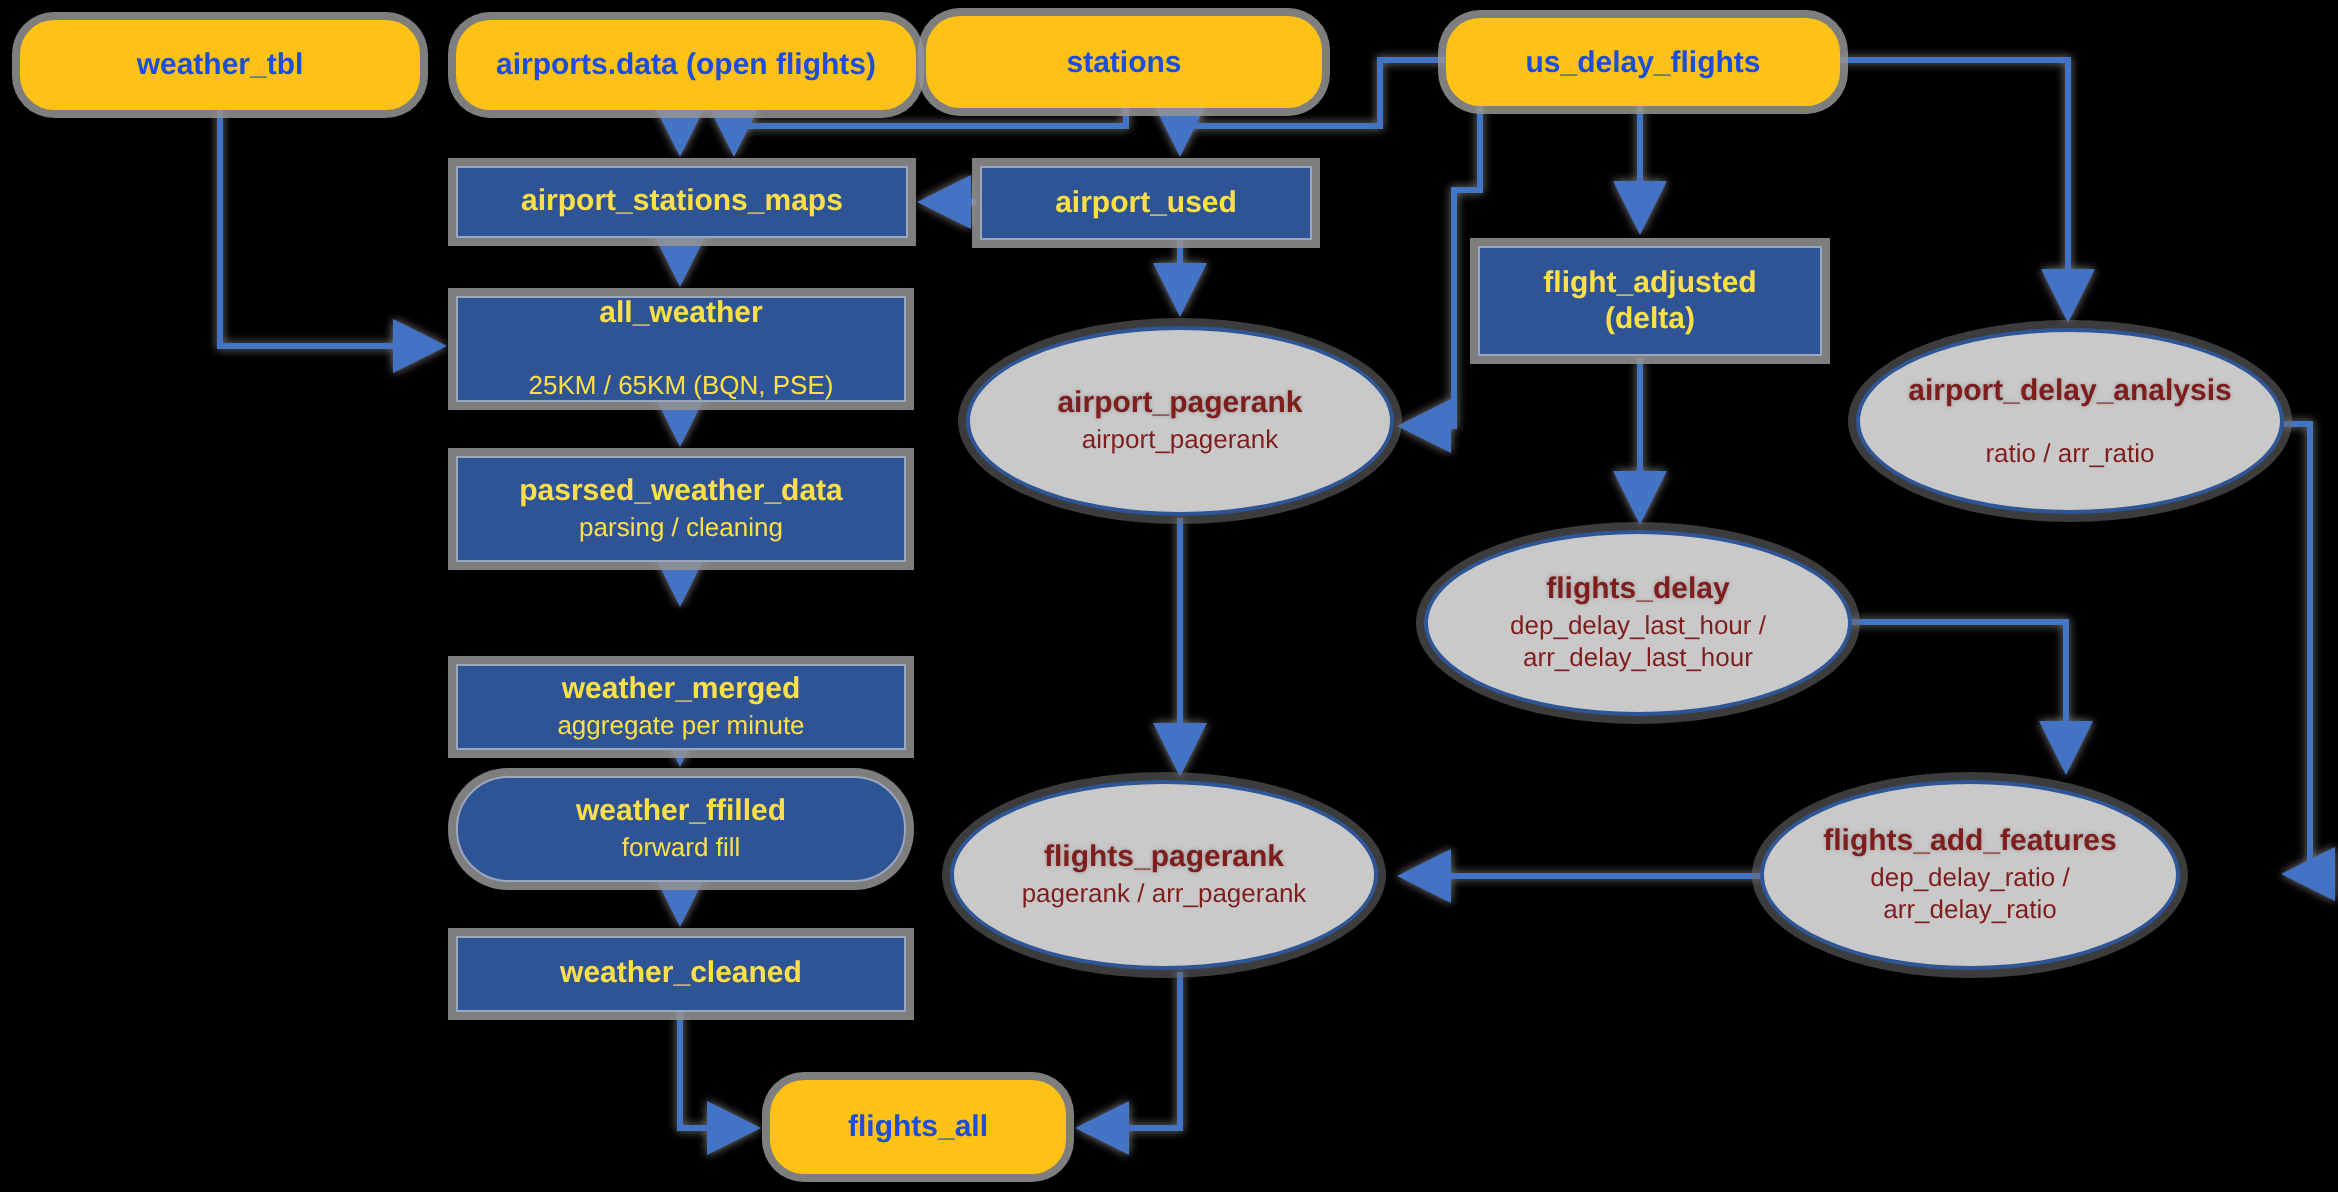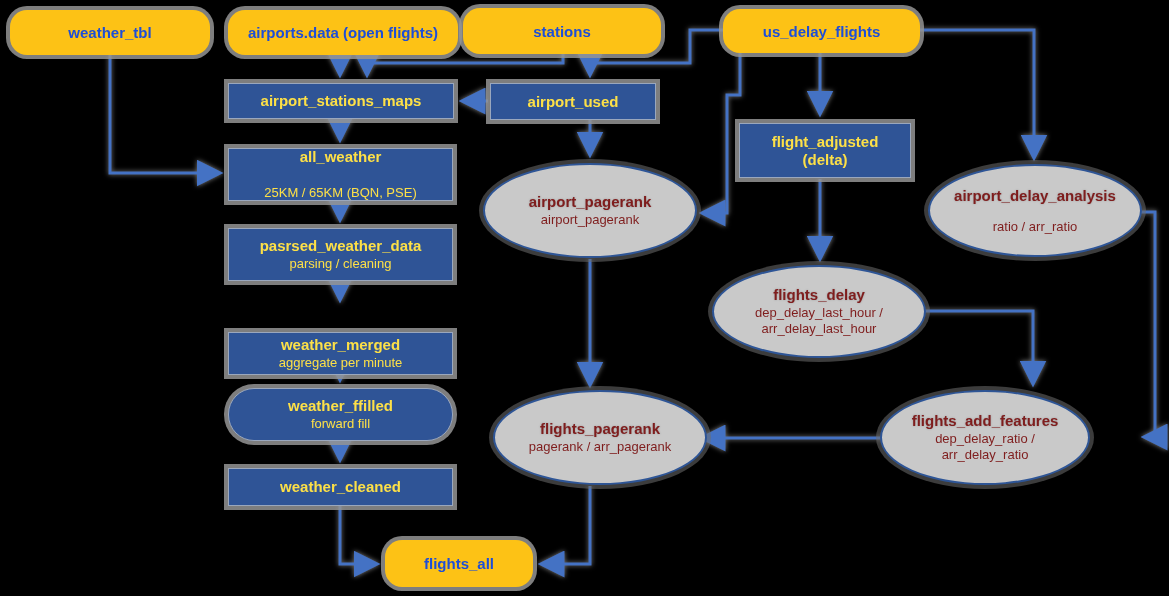--- a/index.html
+++ b/index.html
@@ -110,21 +110,21 @@
     <div class="s">airport_pagerank</div>
   </div>
   <div class="node ell" style="left:928px;top:164px;width:214px;height:93px;padding:0 6px;gap:13px;">
     <div class="t">airport_delay_analysis</div>
     <div class="s">ratio / arr_ratio</div>
   </div>
   <div class="node ell" style="left:712px;top:265px;width:214px;height:93px;">
     <div class="t">flights_delay</div>
     <div class="s">dep_delay_last_hour / arr_delay_last_hour</div>
   </div>
-  <div class="node ell" style="left:493px;top:390px;width:214px;height:95px;">
+  <div class="node ell" style="left:475px;top:390px;width:214px;height:95px;">
     <div class="t">flights_pagerank</div>
     <div class="s">pagerank / arr_pagerank</div>
   </div>
   <div class="node ell" style="left:880px;top:390px;width:210px;height:95px;">
     <div class="t">flights_add_features</div>
     <div class="s">dep_delay_ratio / arr_delay_ratio</div>
   </div>
 
 </div>
 

